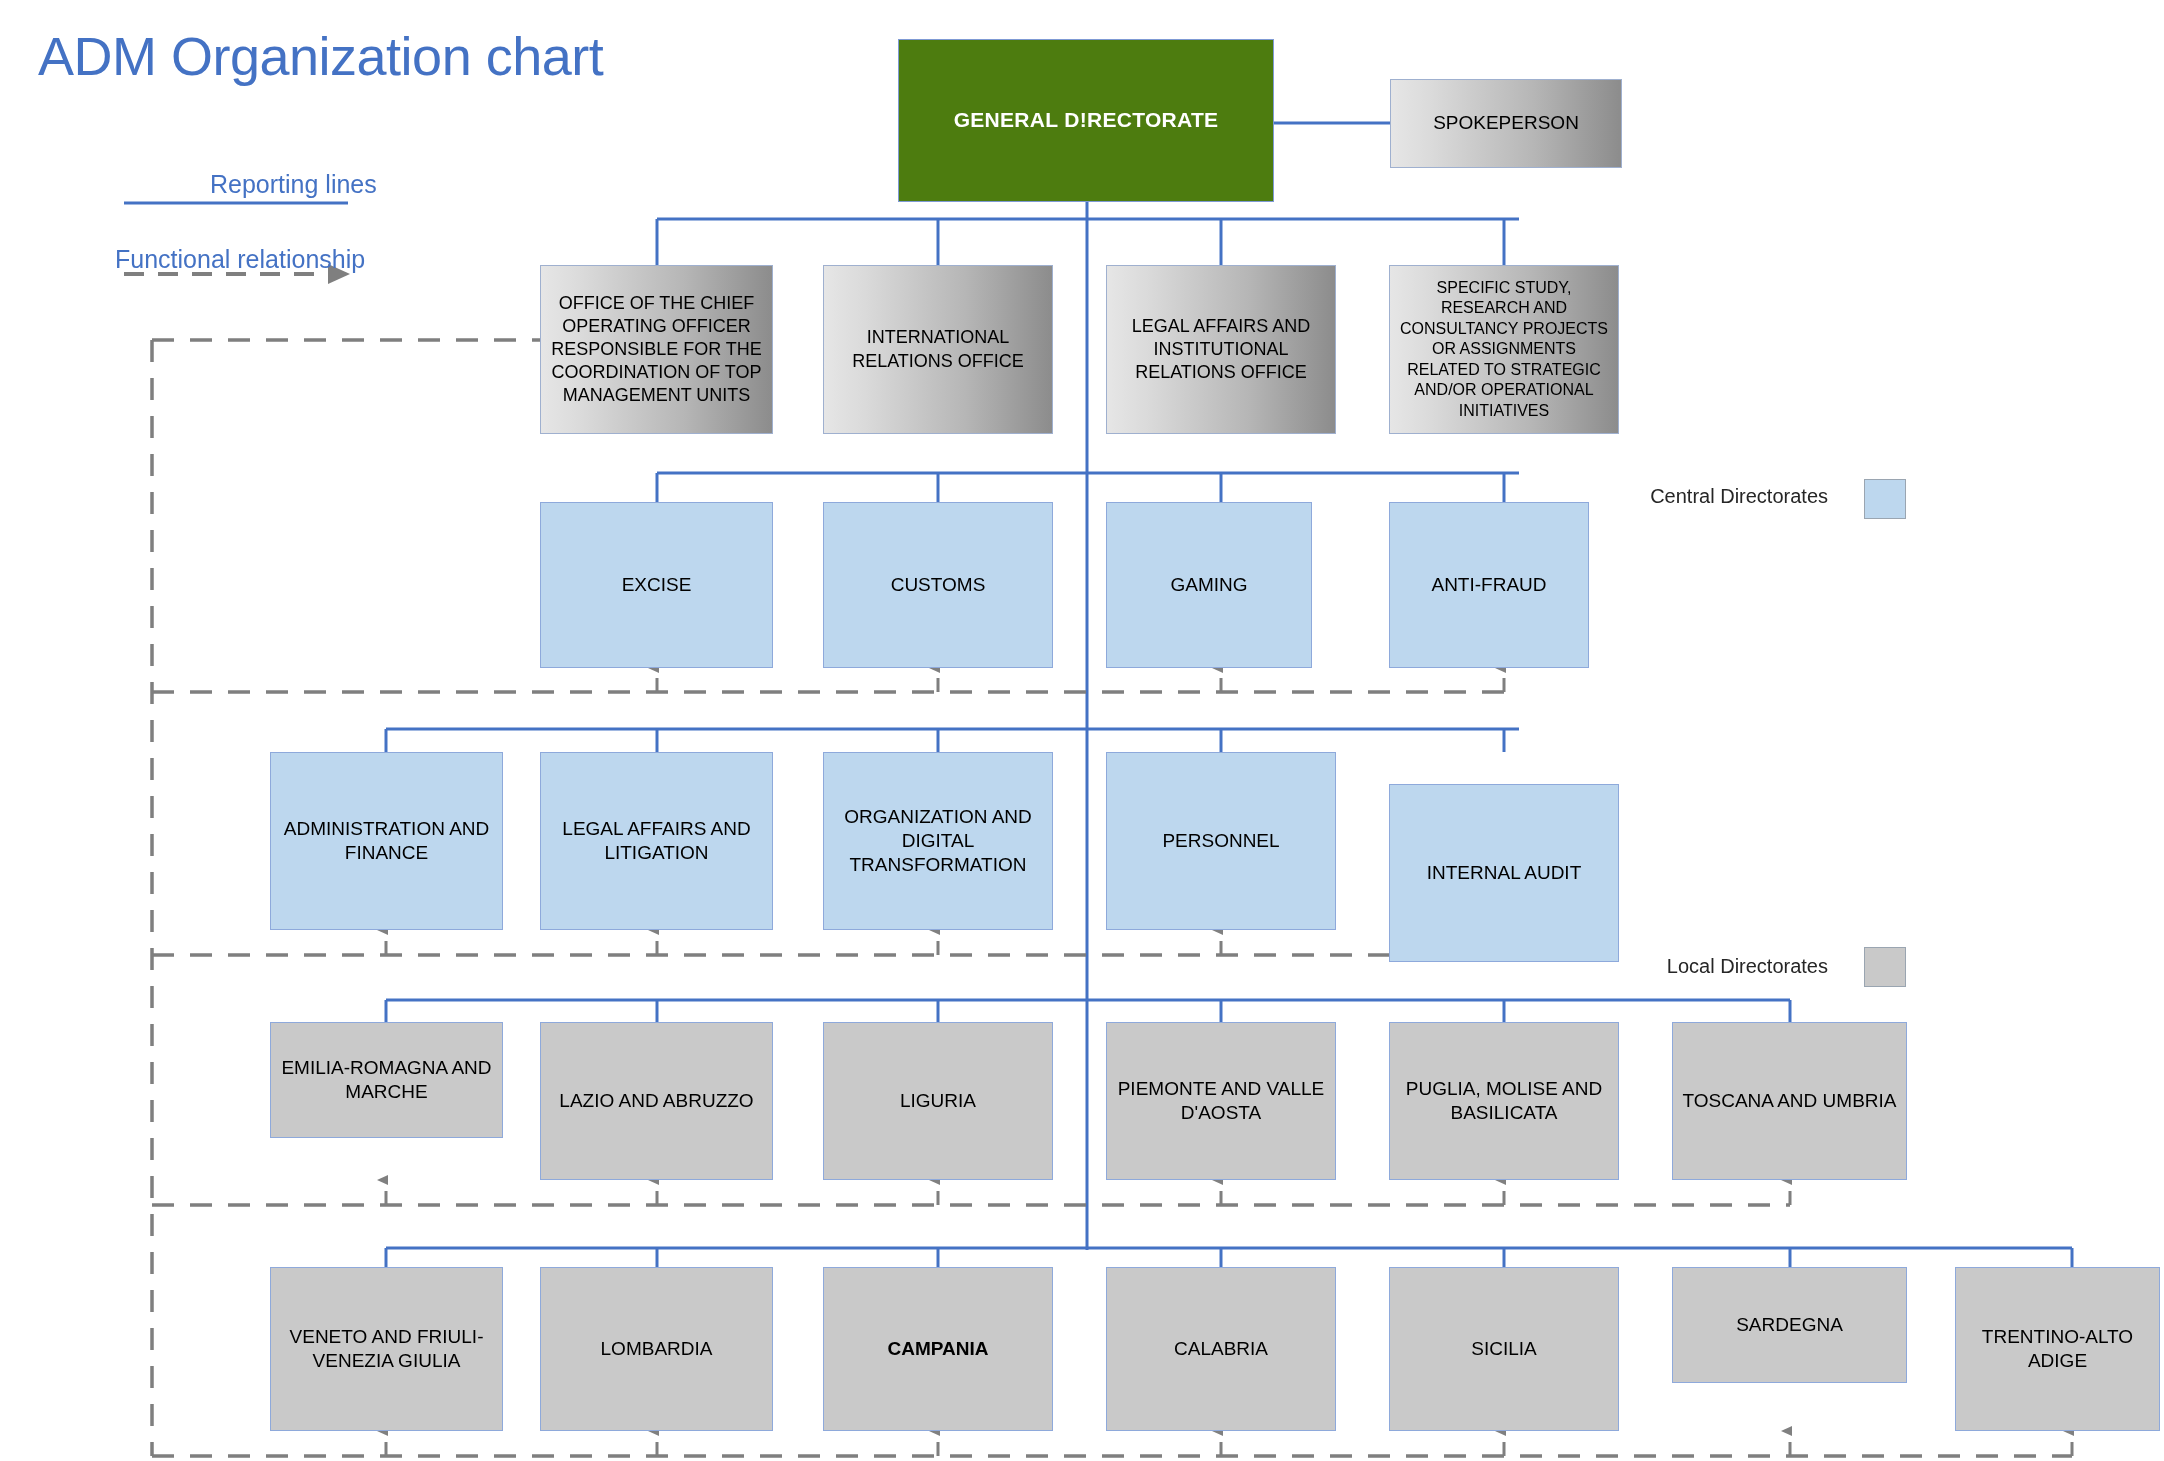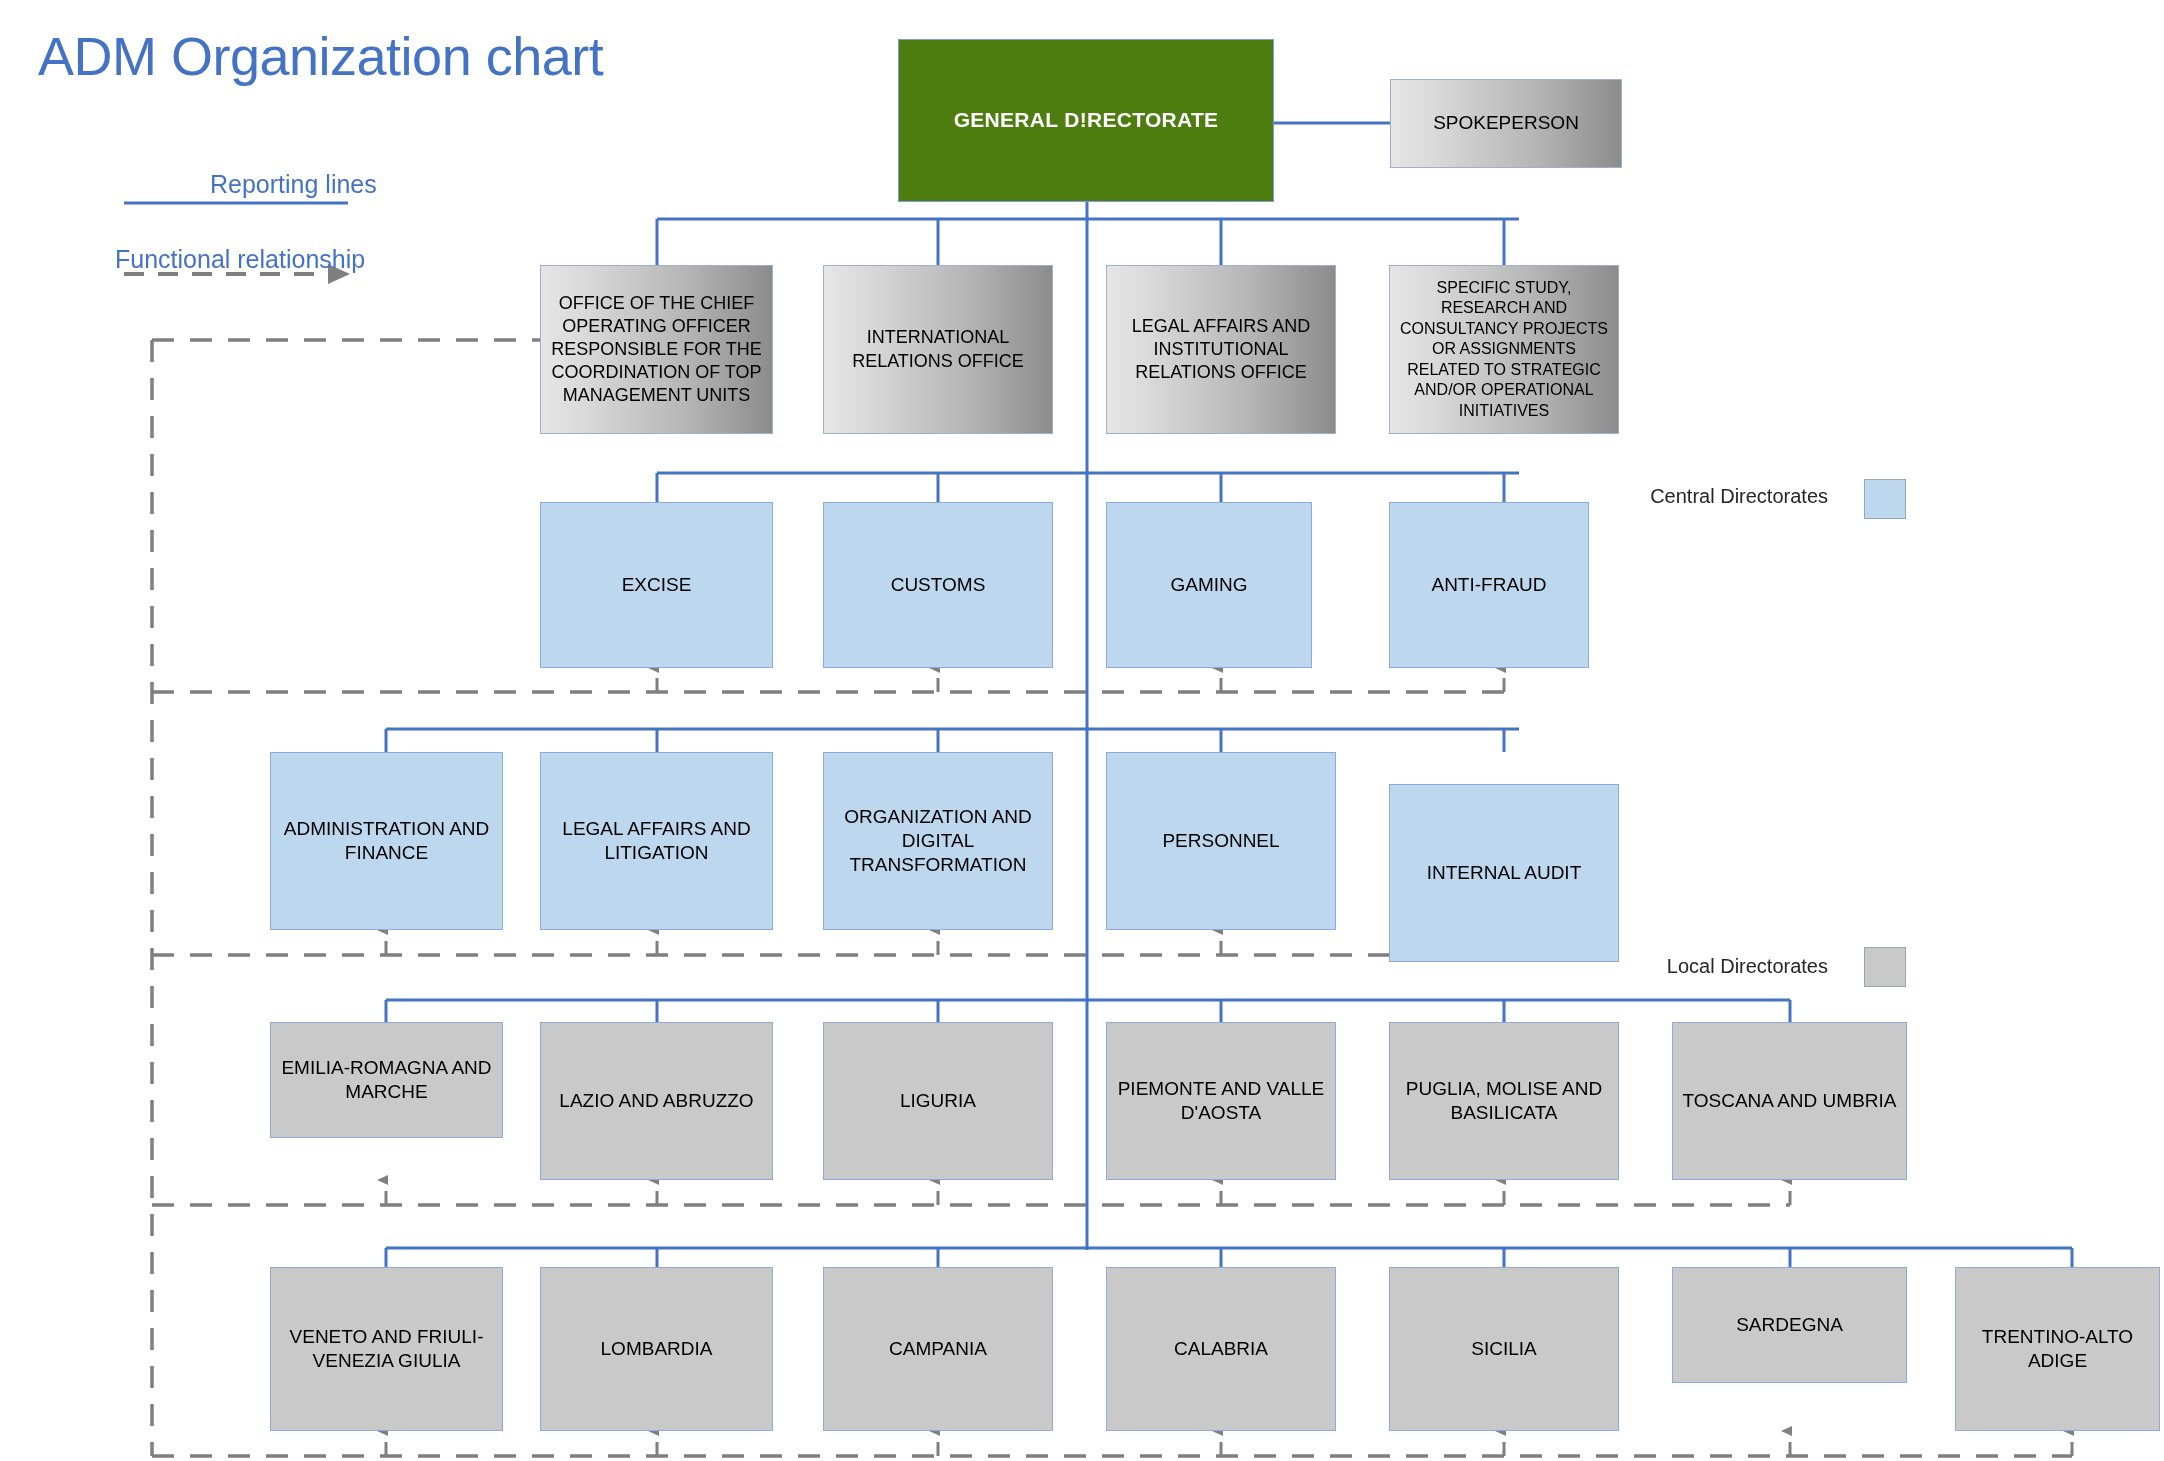--- a/index.html
+++ b/index.html
@@ -256,21 +256,21 @@
   <div class="node n-local" style="left:1672px;top:1022px;width:235px;height:158px;">
     <span>TOSCANA AND UMBRIA</span>
   </div>
 
   <div class="node n-local" style="left:270px;top:1267px;width:233px;height:164px;">
     <span>VENETO AND FRIULI-VENEZIA GIULIA</span>
   </div>
   <div class="node n-local" style="left:540px;top:1267px;width:233px;height:164px;">
     <span>LOMBARDIA</span>
   </div>
-  <div class="node n-local" style="left:823px;top:1267px;width:230px;height:164px;">
+  <div class="node n-local" style="left:823px;top:1267px;width:230px;height:164px;font-weight:bold;">
     <span>CAMPANIA</span>
   </div>
   <div class="node n-local" style="left:1106px;top:1267px;width:230px;height:164px;">
     <span>CALABRIA</span>
   </div>
   <div class="node n-local" style="left:1389px;top:1267px;width:230px;height:164px;">
     <span>SICILIA</span>
   </div>
   <div class="node n-local" style="left:1672px;top:1267px;width:235px;height:116px;">
     <span>SARDEGNA</span>

